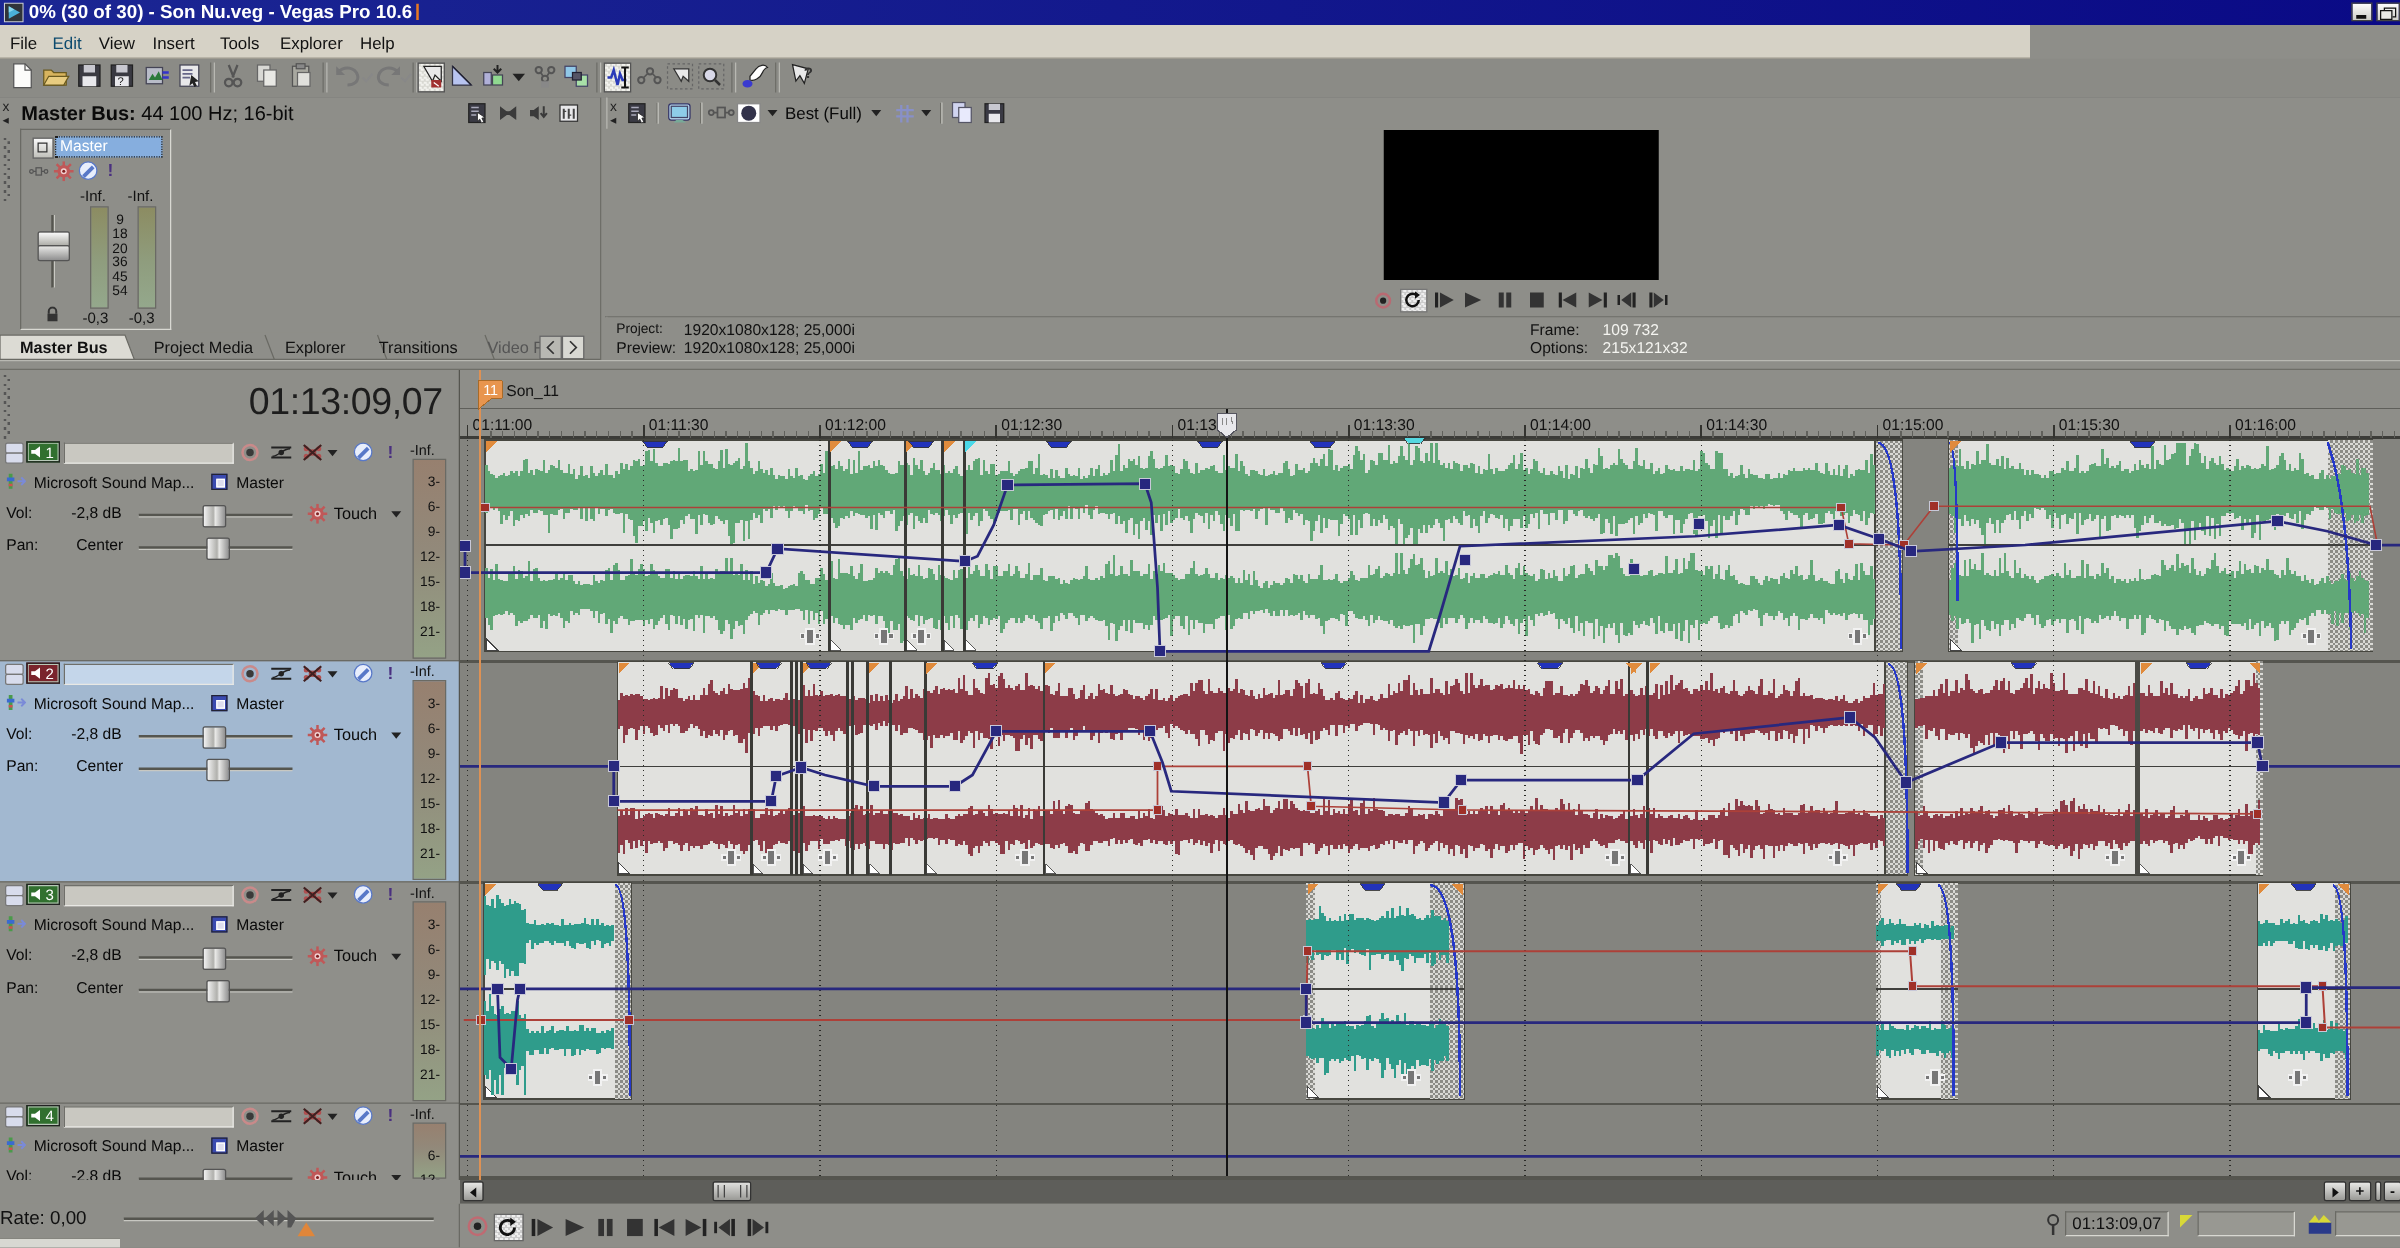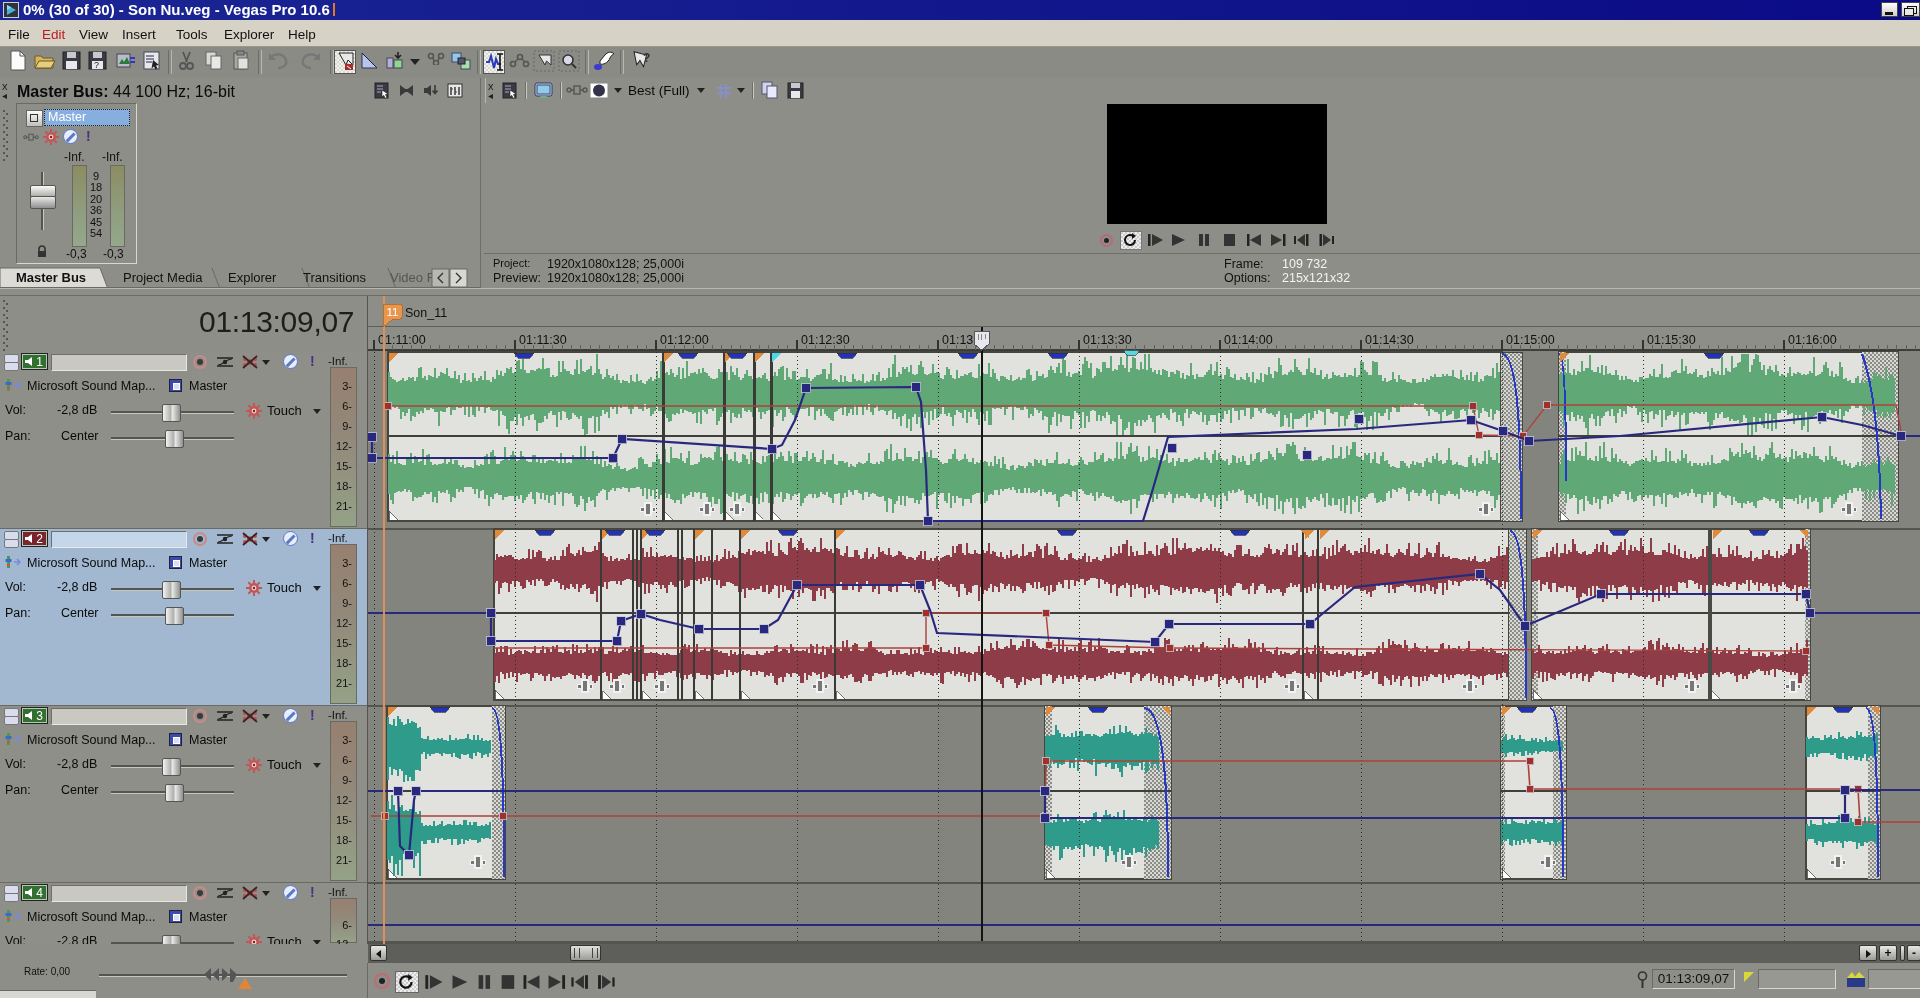--- a/index.html
+++ b/index.html
@@ -17,23 +17,23 @@
   <div class="abs" style="left:333px;top:3px;width:2px;height:13px;background:#e87820"></div>
   <div class="abs" style="left:1881px;top:2px;width:17px;height:15px;background:linear-gradient(#fdfdfd,#cdcdc7);border:1px solid #444;box-sizing:border-box">
       <div class="abs" style="left:3px;top:9px;width:8px;height:2.5px;background:#111"></div>
     </div>
   <div class="abs" style="left:1901px;top:2px;width:19px;height:15px;background:linear-gradient(#fdfdfd,#cdcdc7);border:1px solid #444;box-sizing:border-box">
       <div class="abs" style="left:5px;top:3px;width:8px;height:6px;border:1.5px solid #111"></div>
       <div class="abs" style="left:2px;top:5px;width:8px;height:6px;border:1.5px solid #111;background:#e8e8e4"></div>
     </div>
 </div>
 
-<div class="abs" style="left:0;top:20px;width:1920px;height:26px;background:#d6d2c6;border-bottom:1px solid #9a968a">
+<div class="abs" style="left:0;top:20px;width:1624px;height:26px;background:#d6d2c6;border-bottom:1px solid #9a968a">
   <div class="abs" style="left:8px;top:7px;font-size:13.5px;color:#111">File</div>
-  <div class="abs" style="left:42px;top:7px;font-size:13.5px;color:#b91c1c">Edit</div>
+  <div class="abs" style="left:42px;top:7px;font-size:13.5px;color:#0c4a6e">Edit</div>
   <div class="abs" style="left:79px;top:7px;font-size:13.5px;color:#111">View</div>
   <div class="abs" style="left:122px;top:7px;font-size:13.5px;color:#111">Insert</div>
   <div class="abs" style="left:176px;top:7px;font-size:13.5px;color:#111">Tools</div>
   <div class="abs" style="left:224px;top:7px;font-size:13.5px;color:#111">Explorer</div>
   <div class="abs" style="left:288px;top:7px;font-size:13.5px;color:#111">Help</div>
 </div>
 
 <div class="abs" style="left:0;top:47px;width:1920px;height:31px;background:#8b8b86;border-bottom:1px solid #70706c">
 <div style="position:absolute;left:8px;top:3px;width:22px;height:24px;box-sizing:border-box"><svg width="20" height="22" viewBox="0 0 20 22">
         <path d="M3 1h9l5 5v14H3z" fill="#fcfcfa" stroke="#555"></path>
@@ -945,21 +945,21 @@
   </div>
   <div class="abs" style="left:1491px;top:1px;width:18px;height:16px;background:linear-gradient(#e8e8e6,#9a9a96);border:1px solid #333;border-radius:2px;box-sizing:border-box">
       <div class="abs" style="left:6px;top:4px;width:0;height:0;border-top:4px solid transparent;border-bottom:4px solid transparent;border-left:5px solid #111"></div>
     </div>
   <div class="abs" style="left:1511px;top:1px;width:18px;height:16px;background:linear-gradient(#e8e8e6,#9a9a96);border:1px solid #333;border-radius:2px;box-sizing:border-box;text-align:center;font-size:12px;font-weight:bold;color:#111;line-height:14px">+</div>
   <div class="abs" style="left:1532px;top:1px;width:5px;height:16px;background:linear-gradient(#e8e8e6,#9a9a96);border:1px solid #333;border-radius:2px;box-sizing:border-box"></div>
   <div class="abs" style="left:1539px;top:1px;width:14px;height:16px;background:linear-gradient(#e8e8e6,#9a9a96);border:1px solid #333;border-radius:2px;box-sizing:border-box;text-align:center;font-size:12px;font-weight:bold;color:#111;line-height:14px">-</div>
 </div>
 
 <div class="abs" style="left:0;top:963px;width:1920px;height:35px;background:#8e8e89">
-  <div class="abs" style="left:24px;top:3px;font-size:10px;color:#111">Rate: 0,00</div>
+  <div class="abs" style="left:0;top:3px;font-size:15px;color:#111">Rate: 0,00</div>
   <div class="abs" style="left:99px;top:11px;width:248px;height:1.5px;background:#55554f;box-shadow:0 1px 0 #c8c8c2"></div>
   <svg class="abs" style="left:204px;top:4px" width="34" height="15" viewBox="0 0 34 15">
       <path d="M8 1L1 7.5 8 14zM16 1L9 7.5 16 14z" fill="#555" transform="translate(-1 0)"></path>
       <path d="M18 1l7 6.5L18 14zM26 1l7 6.5-7 13z" fill="#555"></path>
     </svg>
   <div class="abs" style="left:238px;top:15px;width:0;height:0;border-left:7px solid transparent;border-right:7px solid transparent;border-bottom:11px solid #e0863a"></div>
   <div class="abs" style="left:367px;top:0;width:1px;height:35px;background:#6a6a64"></div>
 <div style="position:absolute;left:374px;top:10px;width:16px;height:16px;border-radius:50%;border:2.5px solid #c06a72;box-sizing:border-box">
       <div style="position:absolute;left:2.5px;top:2.5px;width:6px;height:6px;background:#222;border-radius:50%"></div>
     </div>

